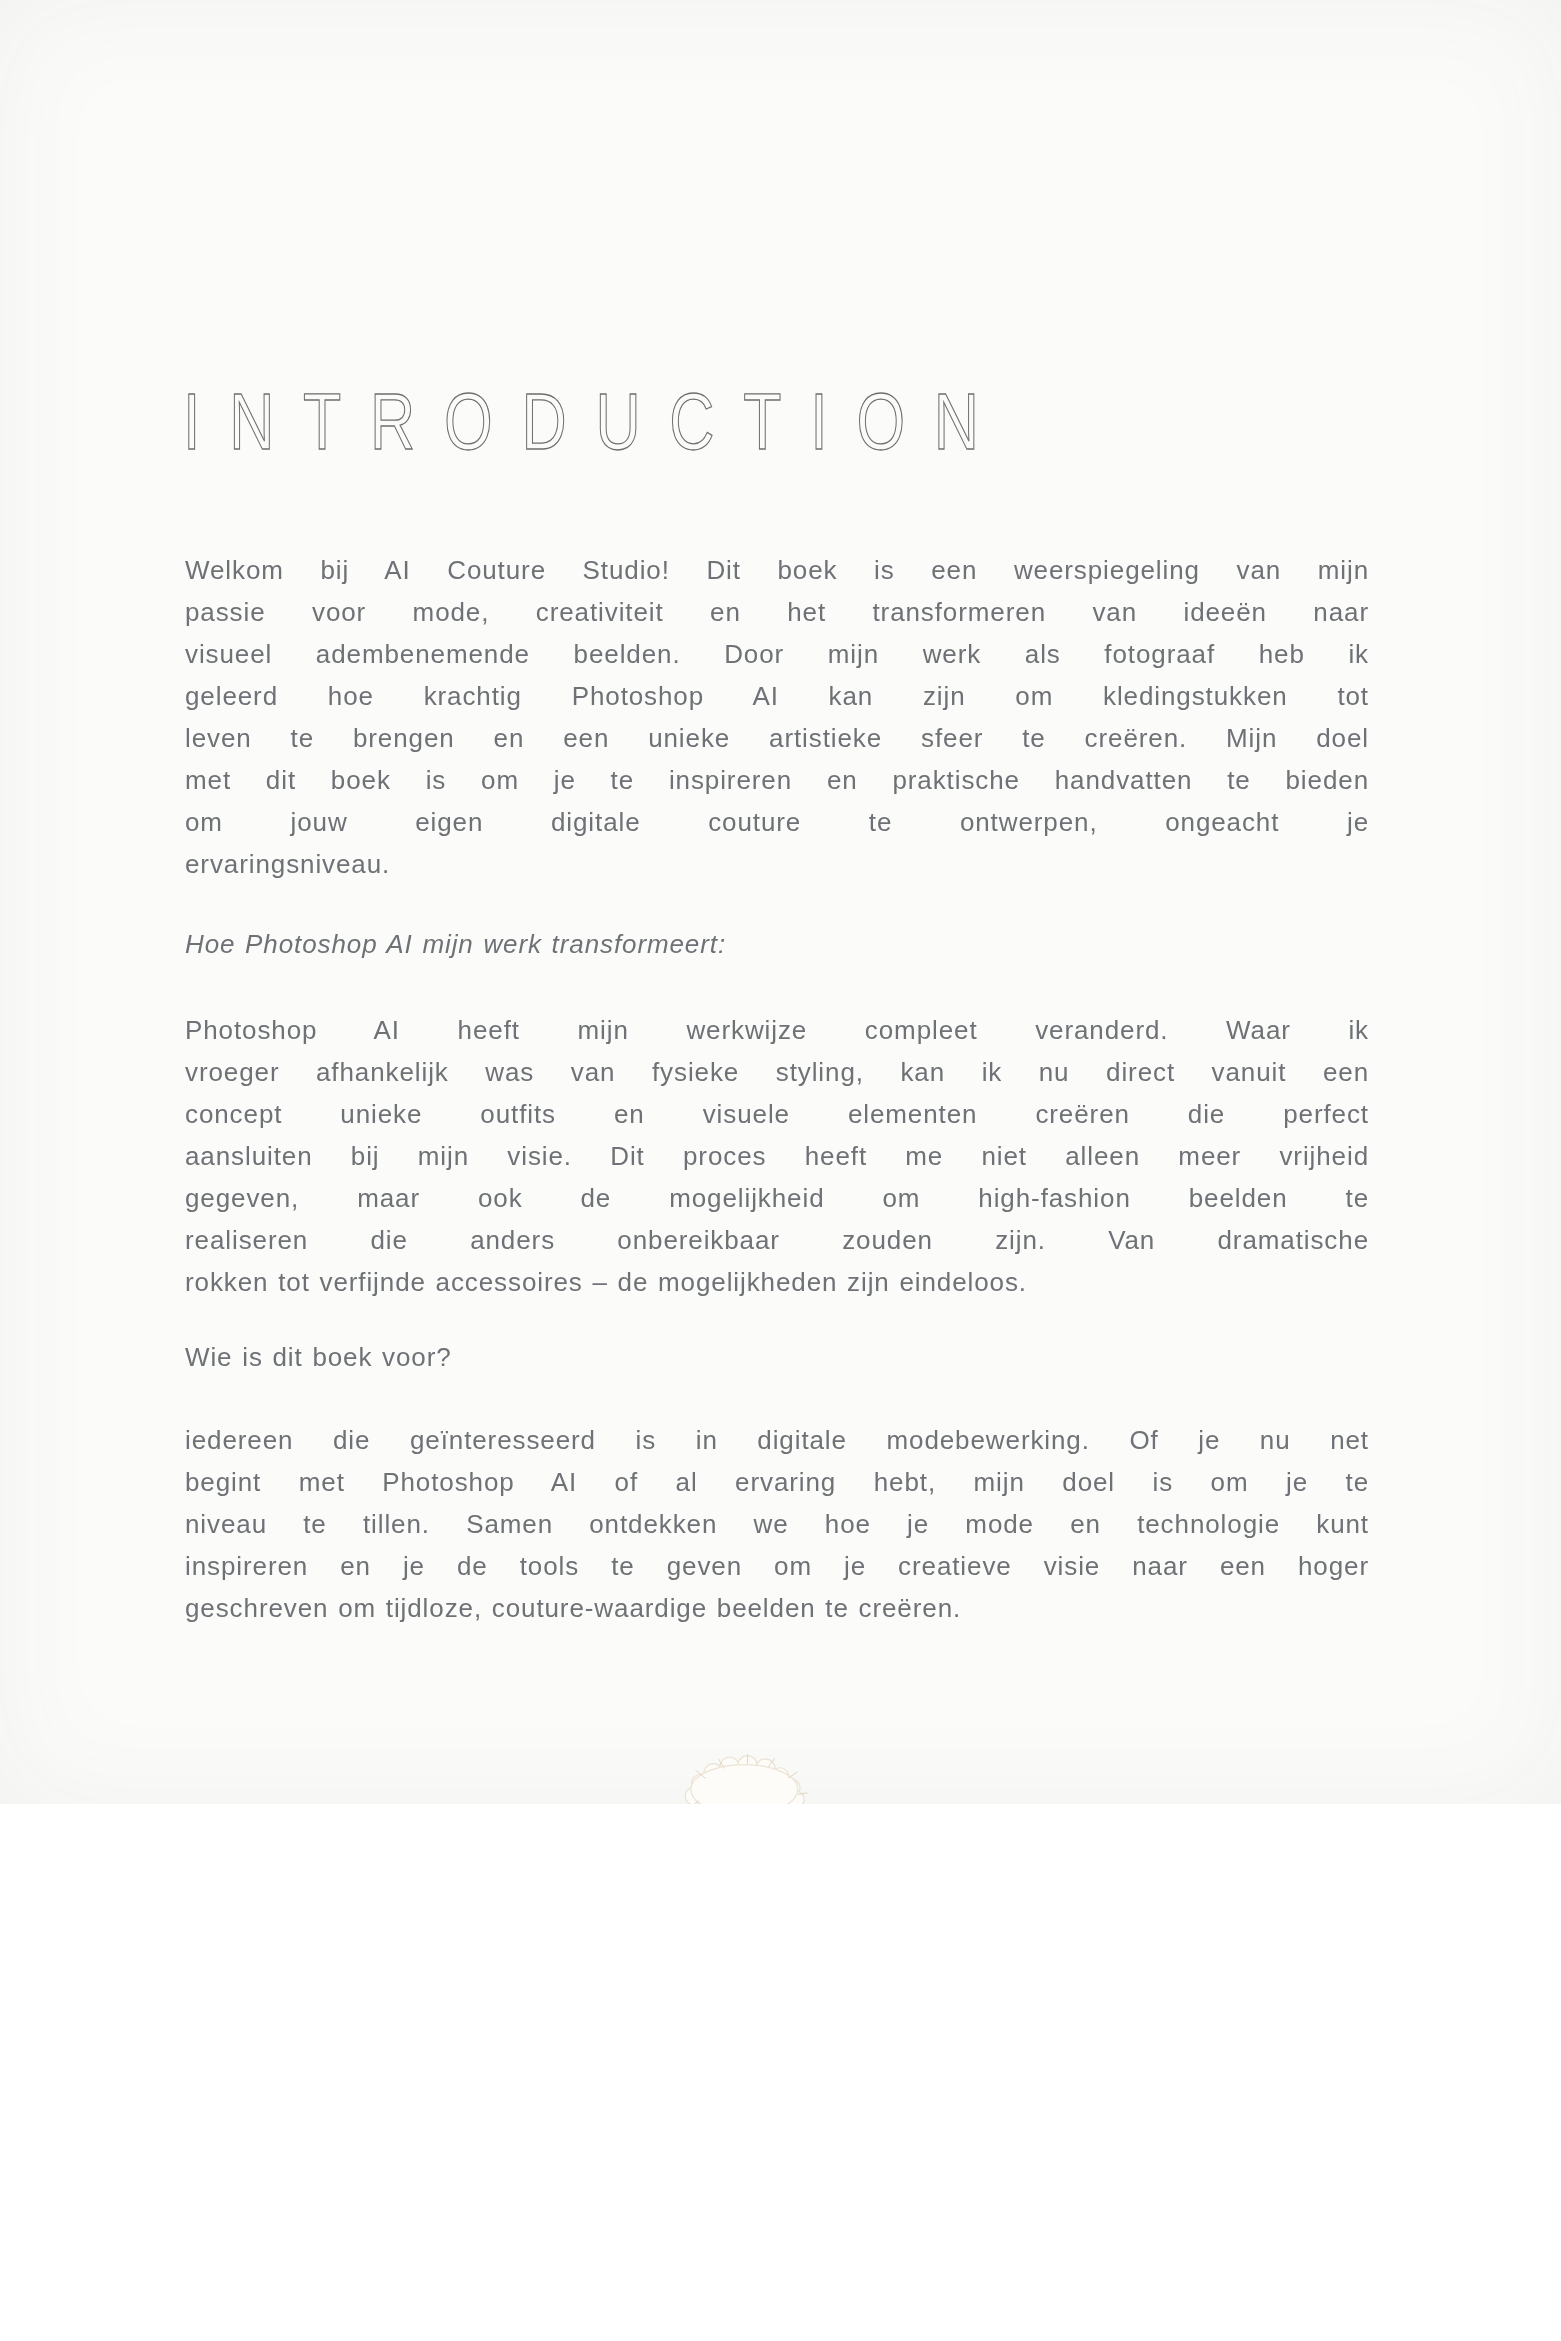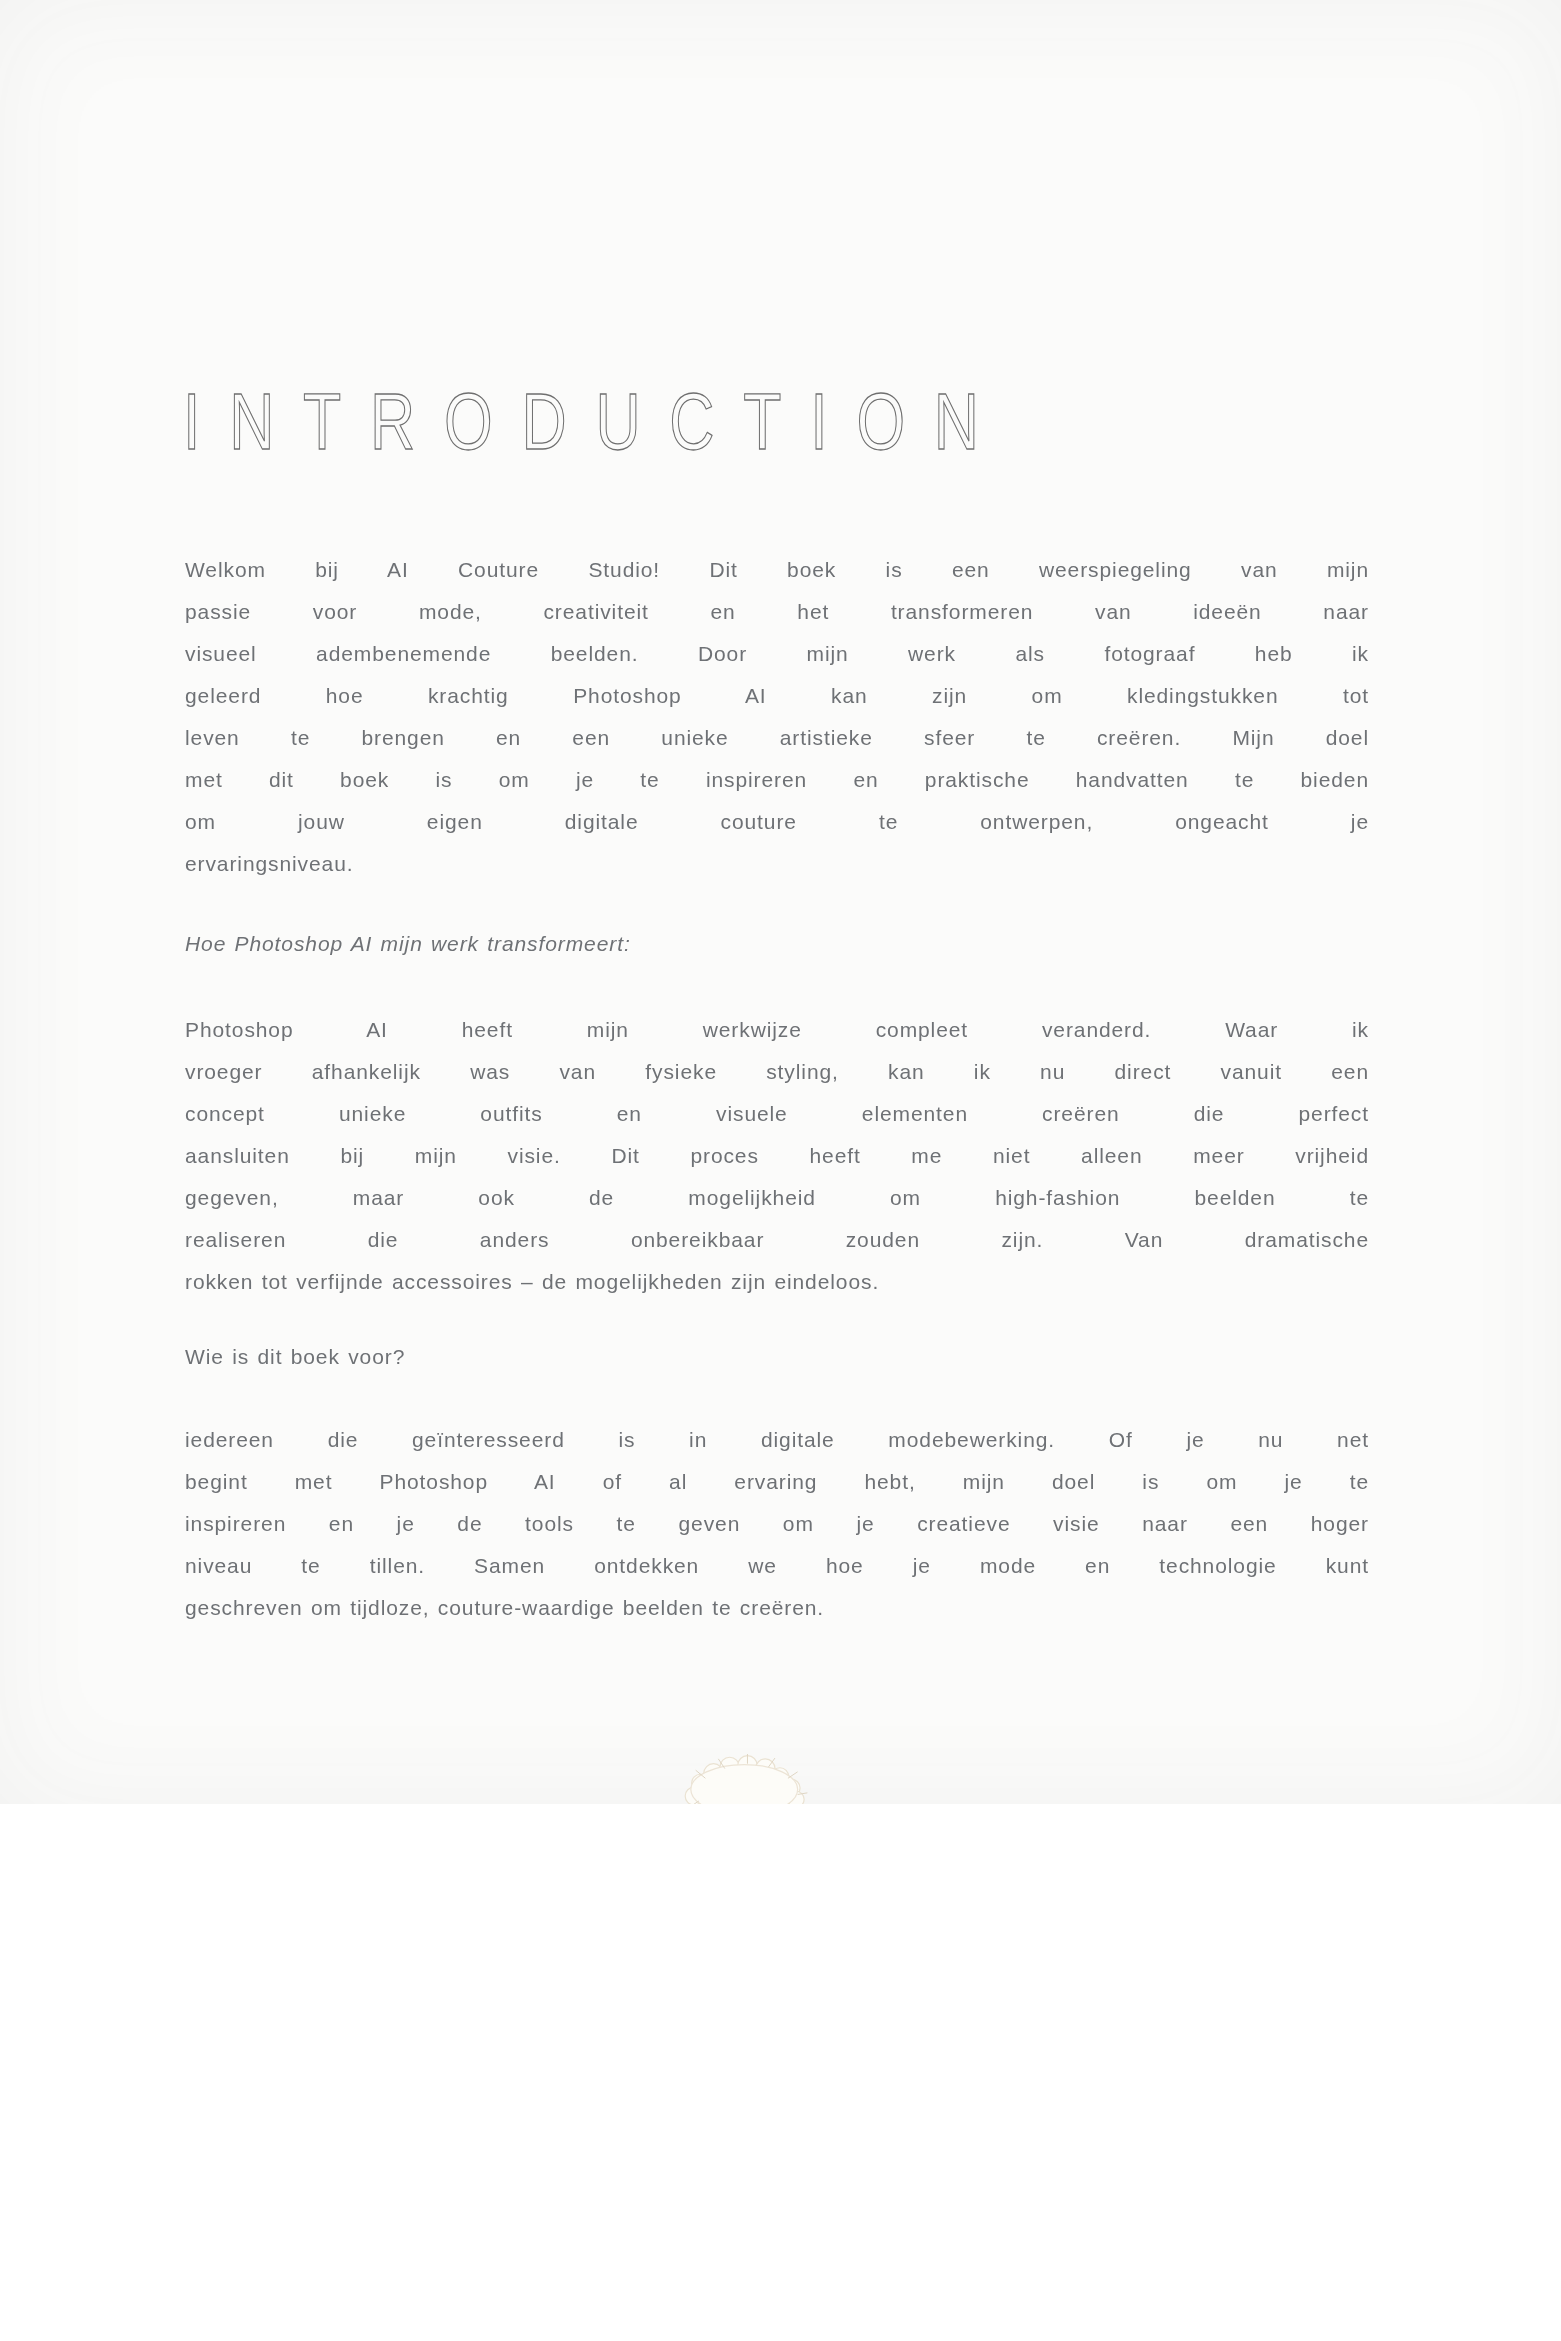--- a/index.html
+++ b/index.html
@@ -17,21 +17,21 @@
     fill: none;
     stroke: var(--title_stroke, #6f6f6f);
     stroke-width: 1.6px;
     font-family: "Liberation Sans", sans-serif;
     font-weight: 400;
   }
   .textblock {
     position: absolute;
     left: 185px;
     width: 1184px;
-    font-size: 21px;
+    font-size: 26px;
     line-height: 42px;
     letter-spacing: 0.9px;
     word-spacing: 1.6px;
     color: var(--body_text, #6e7175);
   }
   .tline { text-align: justify; text-align-last: justify; }
   .tline-last { text-align-last: left; }
   .heading { text-align: left; }
   .block-p1 { top: 549px; }
   .block-h1 { top: 923px; font-style: italic; }
@@ -105,22 +105,22 @@
       <div class="tline">gegeven, maar ook de mogelijkheid om high-fashion beelden te</div>
       <div class="tline">realiseren die anders onbereikbaar zouden zijn. Van dramatische</div>
       <div class="tline tline-last">rokken tot verfijnde accessoires – de mogelijkheden zijn eindeloos.</div>
     </div>
 
   <div class="textblock heading block-h2">Wie is dit boek voor?</div>
 
   <div class="textblock block-p3">
       <div class="tline">iedereen die geïnteresseerd is in digitale modebewerking. Of je nu net</div>
       <div class="tline">begint met Photoshop AI of al ervaring hebt, mijn doel is om je te</div>
+      <div class="tline">niveau te tillen. Samen ontdekken we hoe je mode en technologie kunt</div>
       <div class="tline">inspireren en je de tools te geven om je creatieve visie naar een hoger</div>
-      <div class="tline">niveau te tillen. Samen ontdekken we hoe je mode en technologie kunt</div>
       <div class="tline tline-last">geschreven om tijdloze, couture-waardige beelden te creëren.</div>
     </div>
 
   <svg class="bag-svg" width="292" height="348" viewBox="0 0 360 430" aria-hidden="true">
     <defs>
       <radialGradient id="domeGrad" cx="48%" cy="32%" r="78%">
         <stop offset="0%" stop-color="#ffffff"></stop>
         <stop offset="55%" stop-color="#fdfcfa"></stop>
         <stop offset="78%" stop-color="#f4f0e9"></stop>
         <stop offset="94%" stop-color="#eae3d7"></stop>

